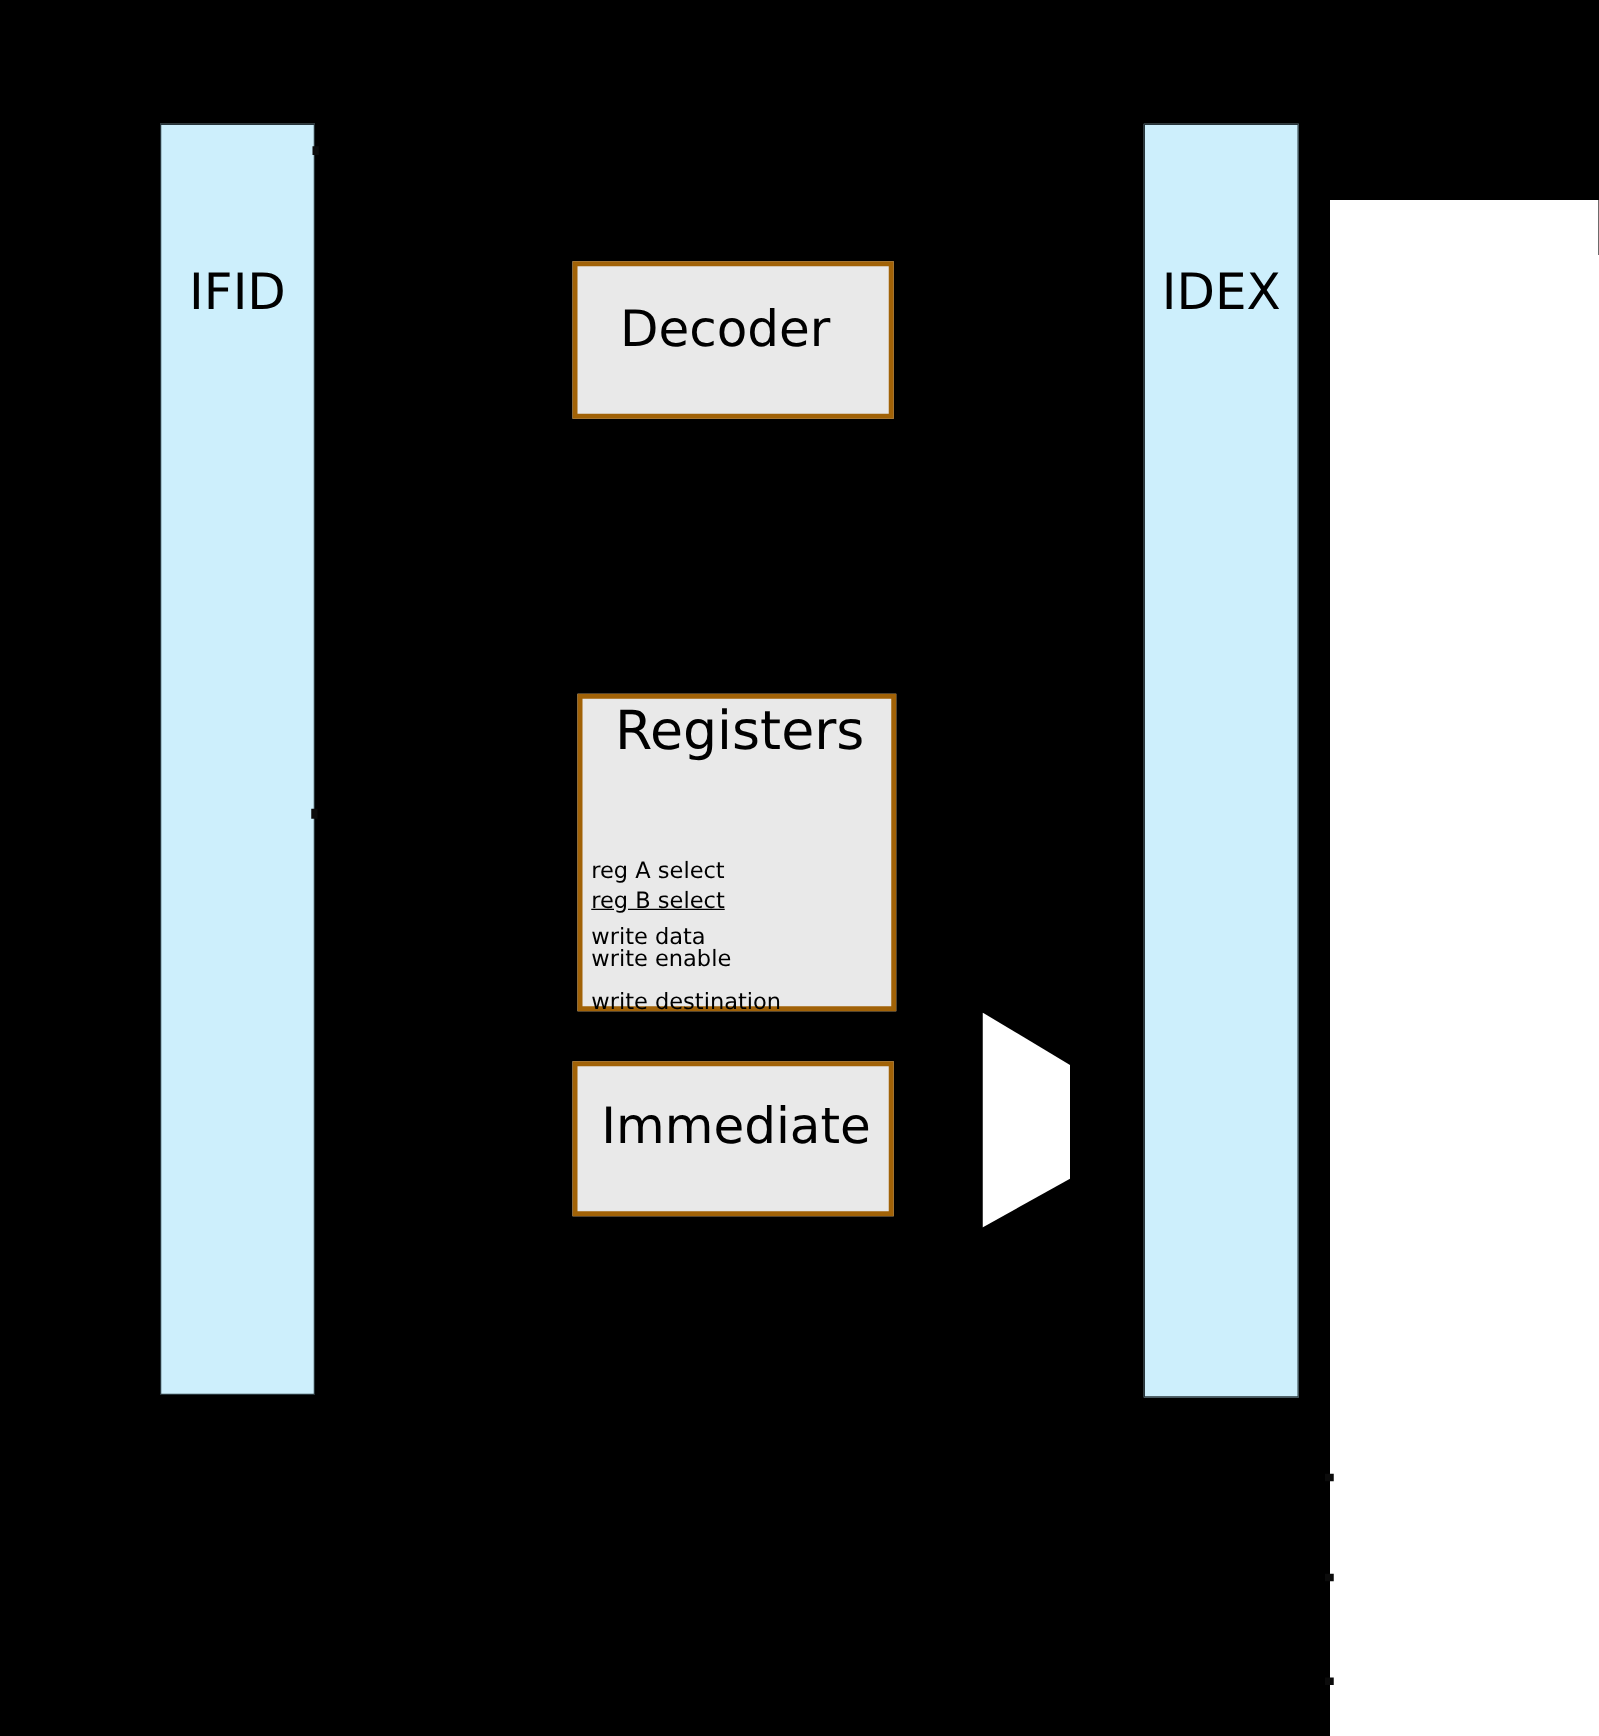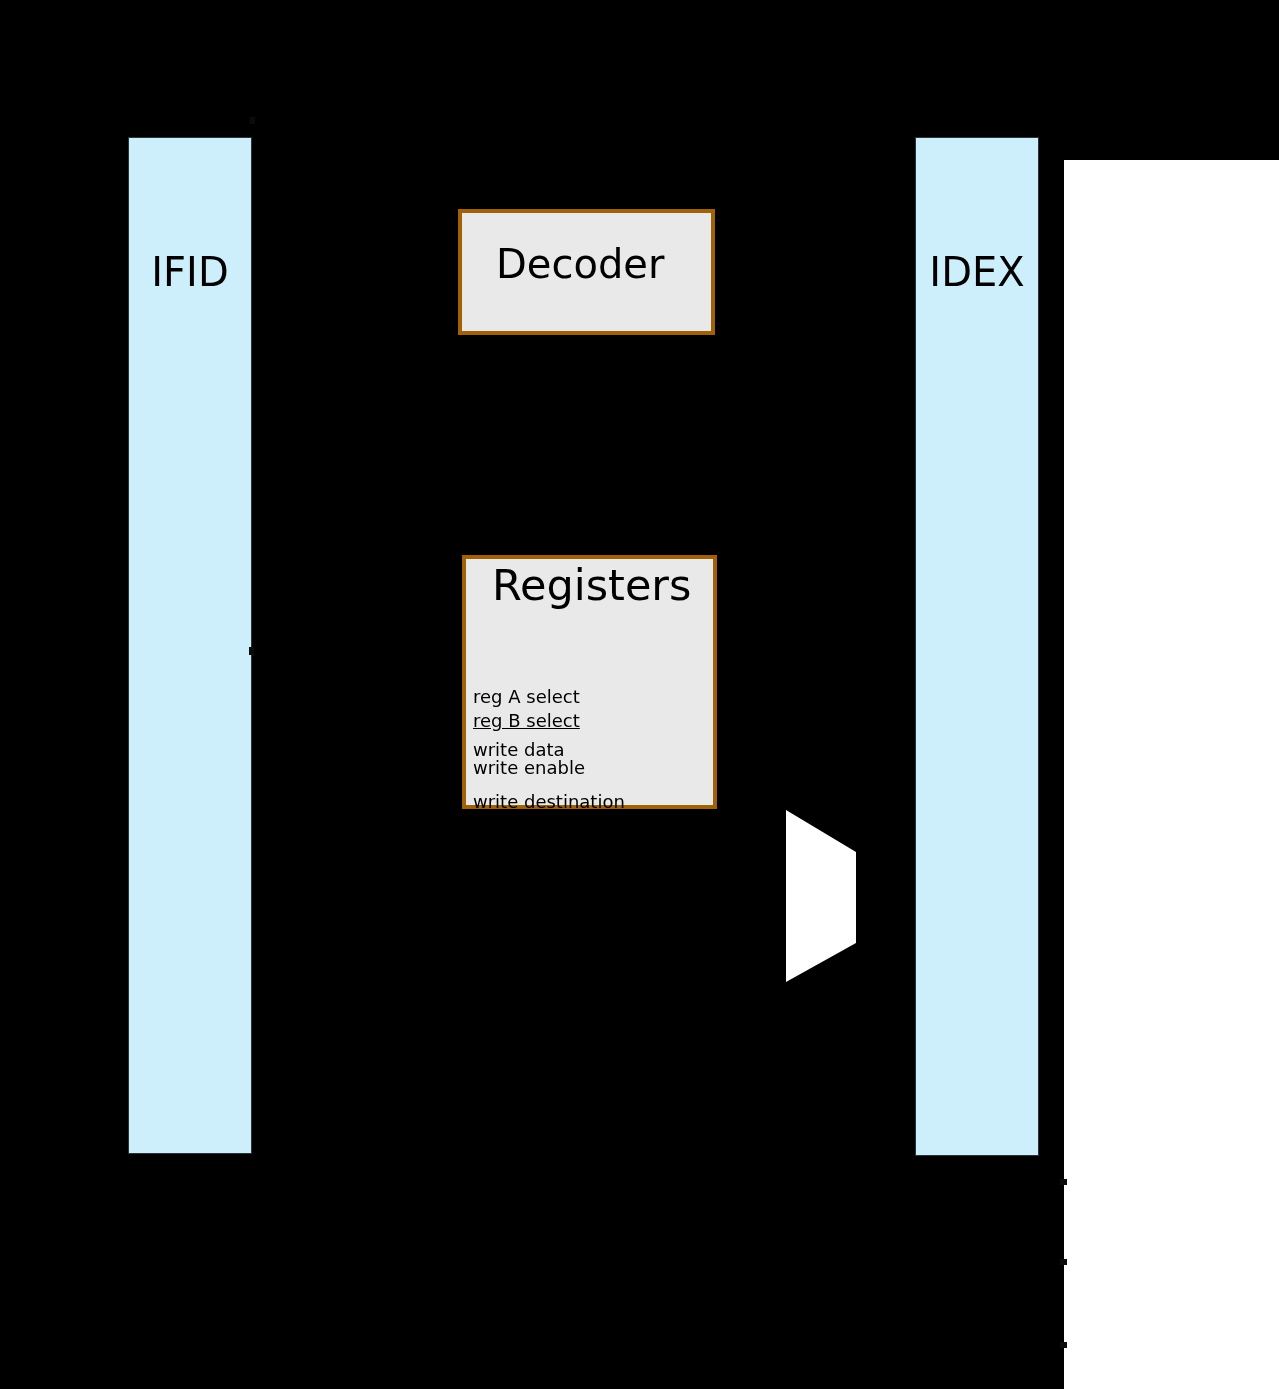--- a/index.html
+++ b/index.html
@@ -5,21 +5,21 @@
   html,body{margin:0;padding:0;background:#000;}
   #canvas{
     position:relative;width:1279px;height:1389px;overflow:hidden;
     background:#000;font-family:"DejaVu Sans","Liberation Sans",sans-serif;color:#000;
   }
   .white-region{
     position:absolute;left:1064px;top:160px;width:215px;height:1229px;background:#ffffff;
   }
   .preg{
     position:absolute;top:99px;width:124px;height:1017px;
-    background:#cdeffc;border:1px solid #27343a;box-sizing:border-box;margin-top:38px;
+    background:#cdeffc;border:1px solid #27343a;box-sizing:border-box;
   }
   .preg.ifid{left:128px;}
   .preg.idex{left:915px;height:1019px;padding-left:16px;}
   .preg-label{
     position:absolute;top:112px;left:0;width:100%;text-align:center;
     font-size:40px;line-height:44px;
   }
   .block{
     position:absolute;background:#e9e9e9;border:4px solid #a16207;box-sizing:border-box;
   }
@@ -70,20 +70,23 @@
 
   <div class="block block-regs">
     <div class="block-title regs-title">Registers</div>
     <div class="port port-0">reg A select</div>
     <div class="port port-1">reg B select</div>
     <div class="port port-2">write data</div>
     <div class="port port-3">write enable</div>
     <div class="port port-4">write destination</div>
   </div>
 
+  <div class="block block-imm">
+    <div class="block-title imm-title">Immediate</div>
+  </div>
 
   <svg class="mux" viewBox="0 0 71 173" xmlns="http://www.w3.org/2000/svg">
     <polygon points="0,0 70,42 70,133 0,172" fill="#ffffff"></polygon>
   </svg>
 
   <div class="stub stub-ifid"></div>
   <div class="stub stub-imem"></div>
   <div class="stub stub-w1"></div>
   <div class="stub stub-w2"></div>
   <div class="stub stub-w3"></div>

